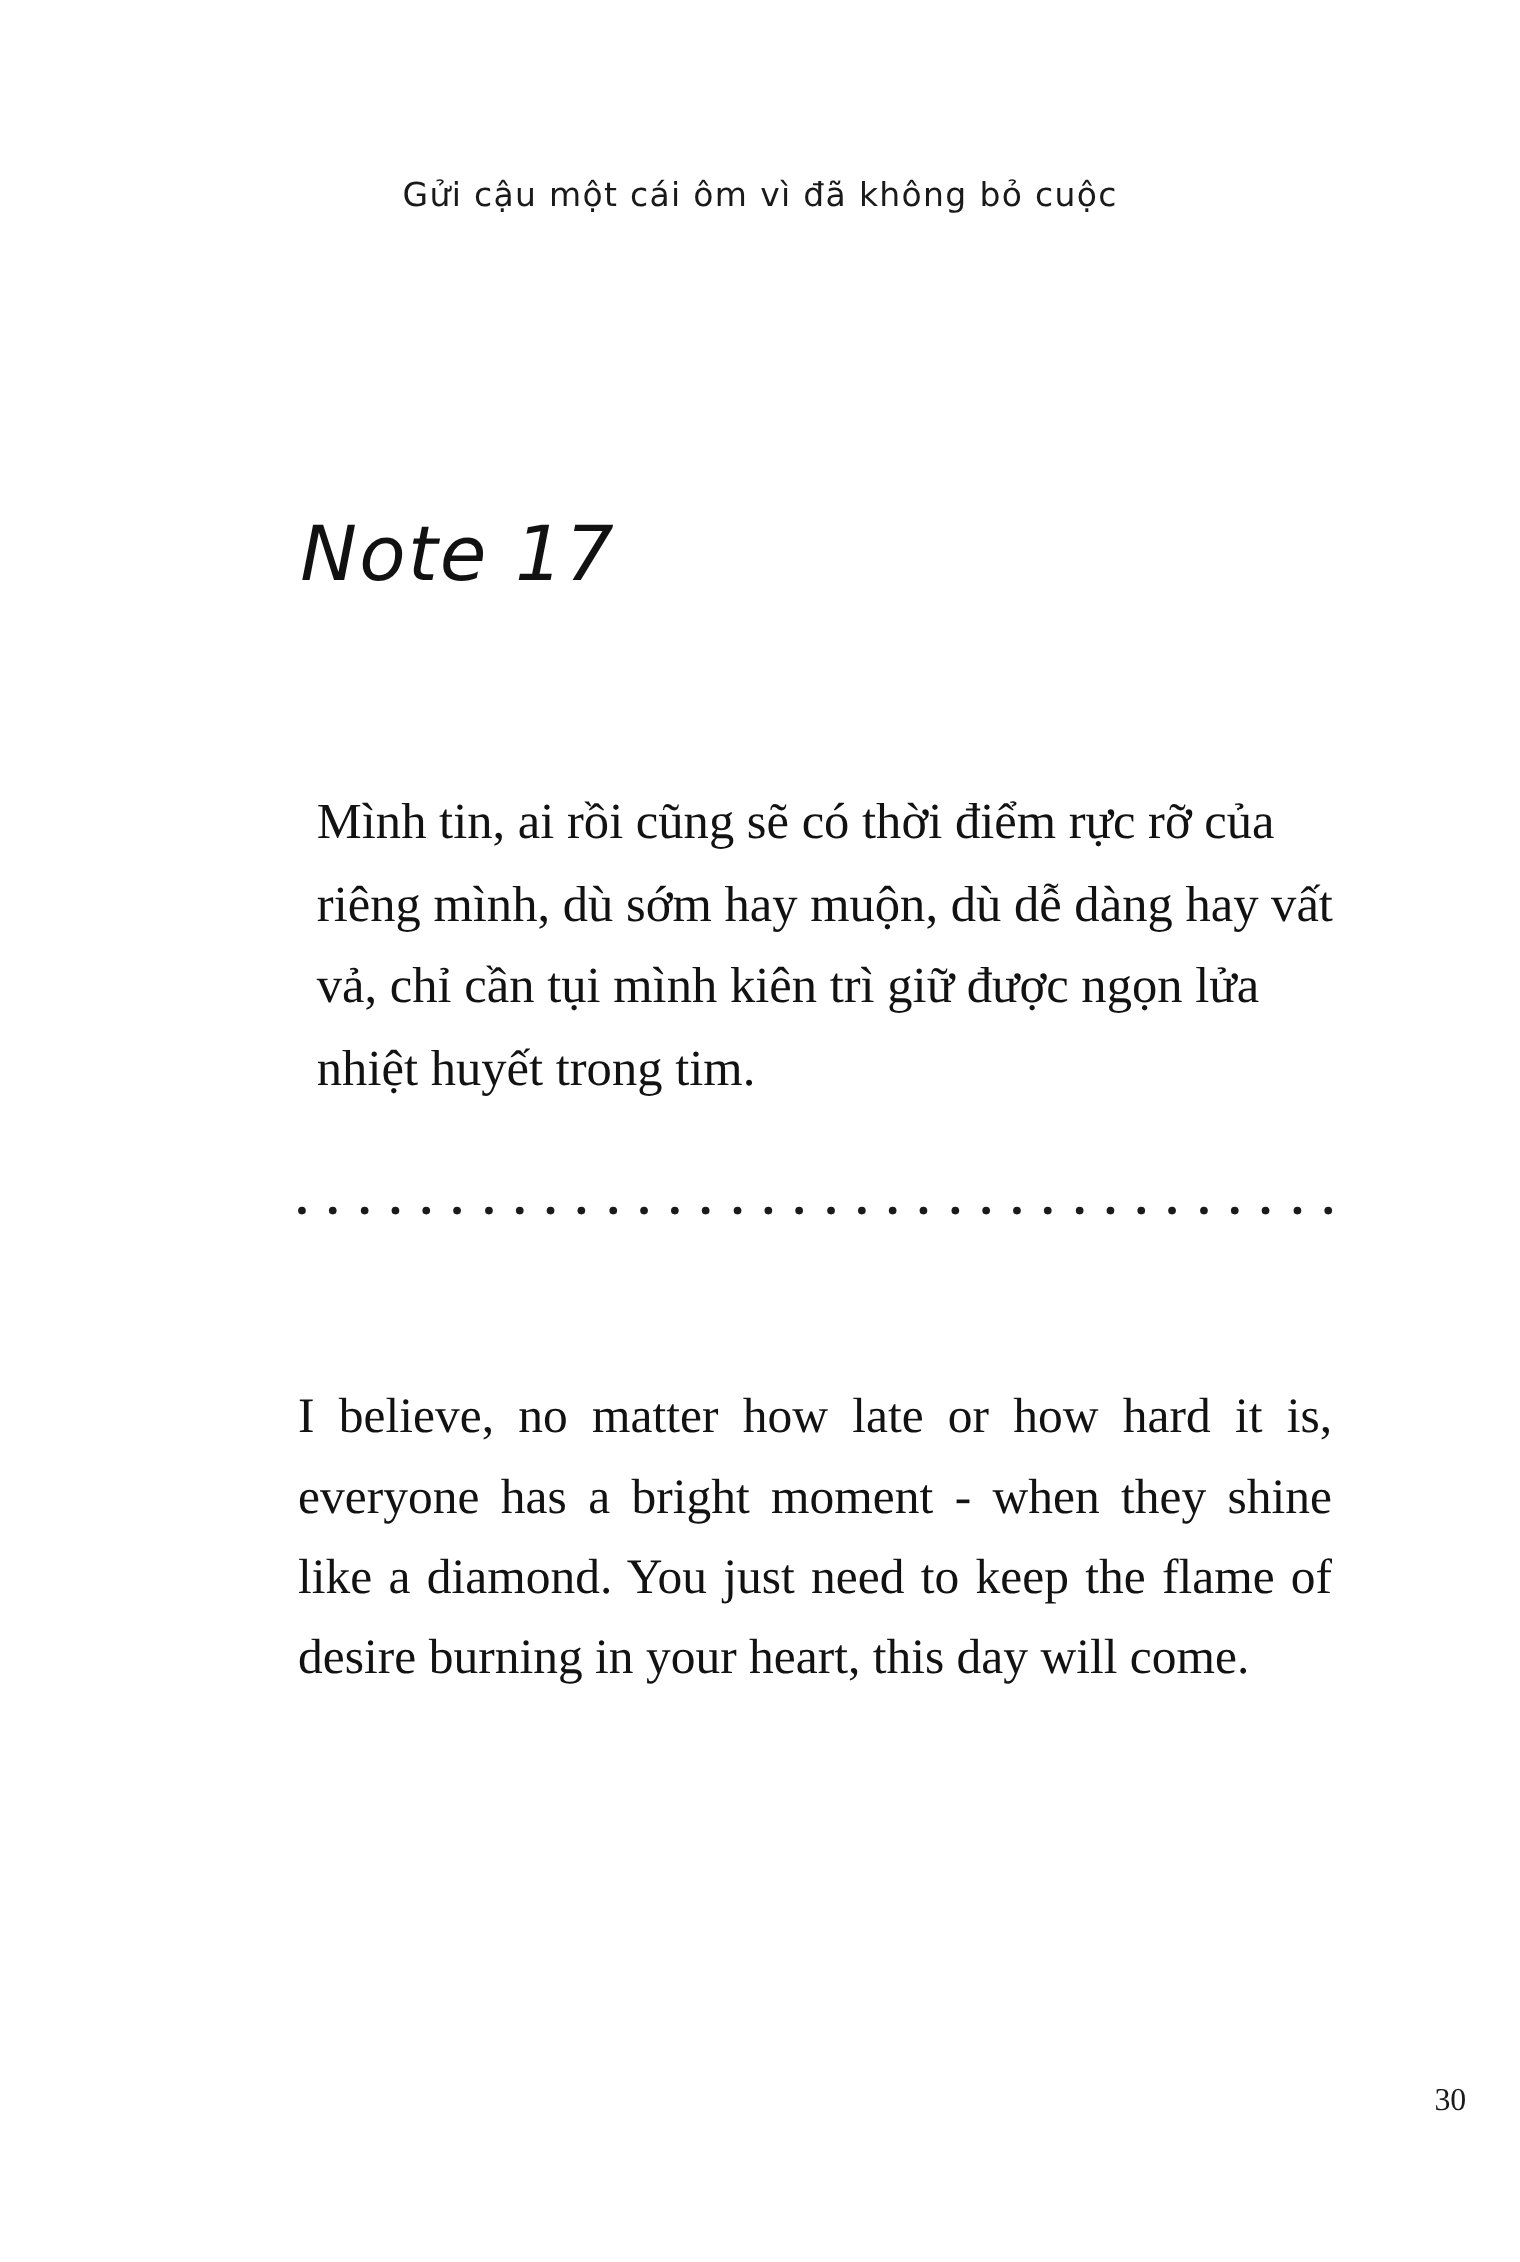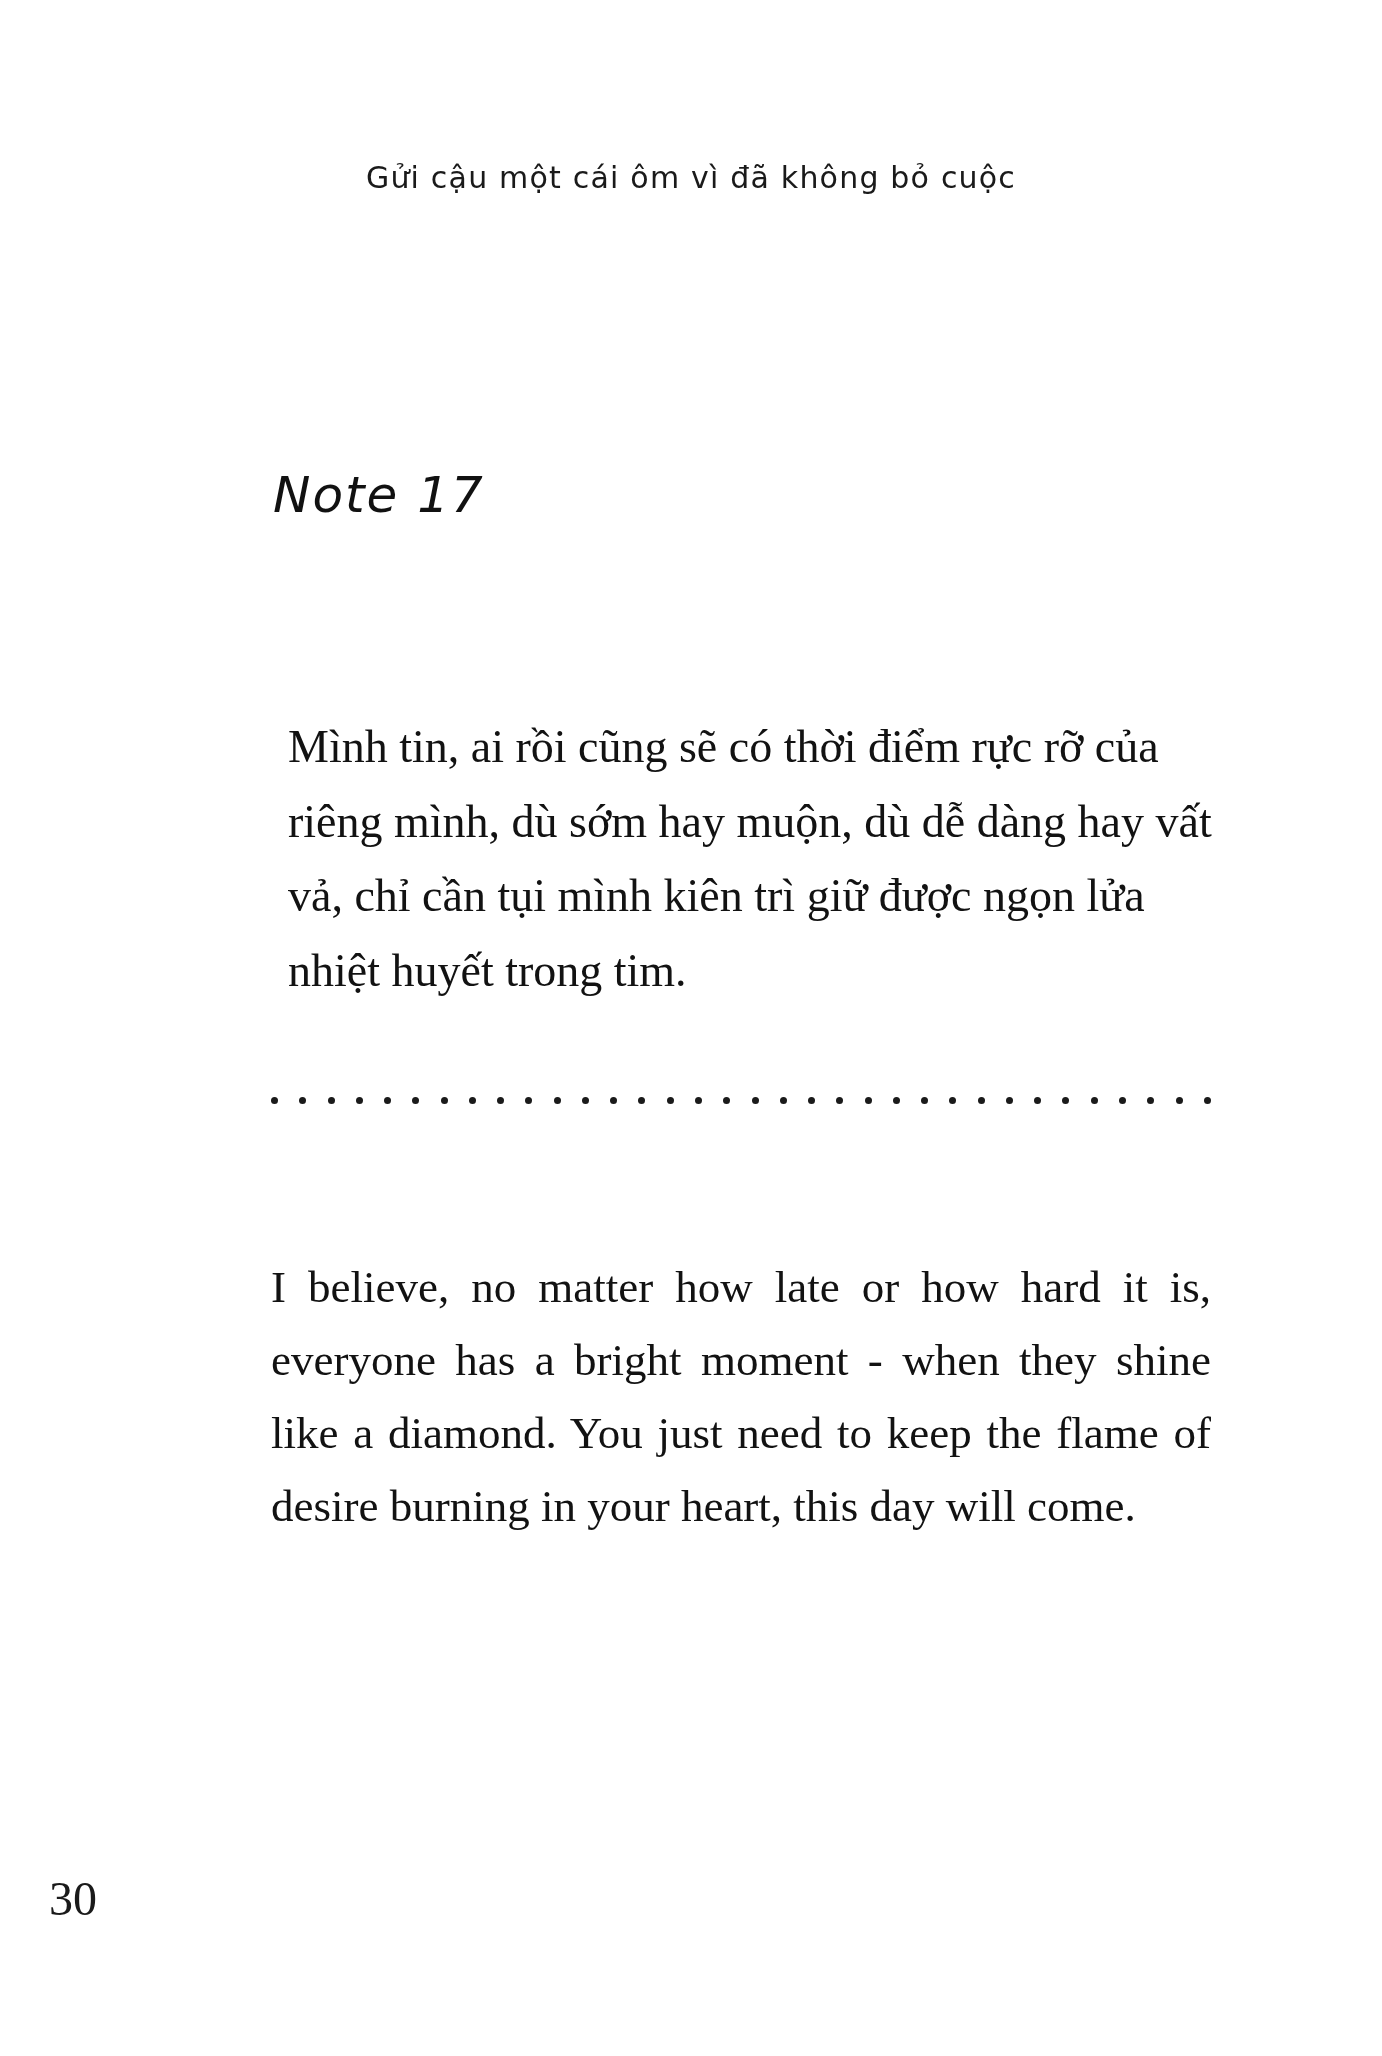--- a/index.html
+++ b/index.html
@@ -29,21 +29,21 @@
     letter-spacing: 1.2px;
     color: #1a1a1a;
     font-weight: 400;
   }
 
   .note-title {
     position: absolute;
     top: 470px;
     left: 224px;
     font-family: "DejaVu Sans", sans-serif;
-    font-size: 50px;
+    font-size: 69px;
     font-style: italic;
     font-weight: 400;
     letter-spacing: 2px;
     color: #111111;
     line-height: 1;
   }
 
   .body-block {
     position: absolute;
     left: 222px;
@@ -85,23 +85,23 @@
     border-radius: 50%;
     background: #1a1a1a;
     flex: 0 0 auto;
   }
 
   .page-number {
     position: absolute;
     left: 0;
     right: 0;
     bottom: 130px;
-    text-align: left;
+    text-align: right;
     font-family: "Liberation Serif", serif;
-    font-size: 48px;
+    font-size: 29px;
     color: #1a1a1a;
   }
 </style>
 </head>
 <body>
 
 <div class="page">
 
   <div class="running-head">Gửi cậu một cái ôm vì đã không bỏ cuộc</div>
 

